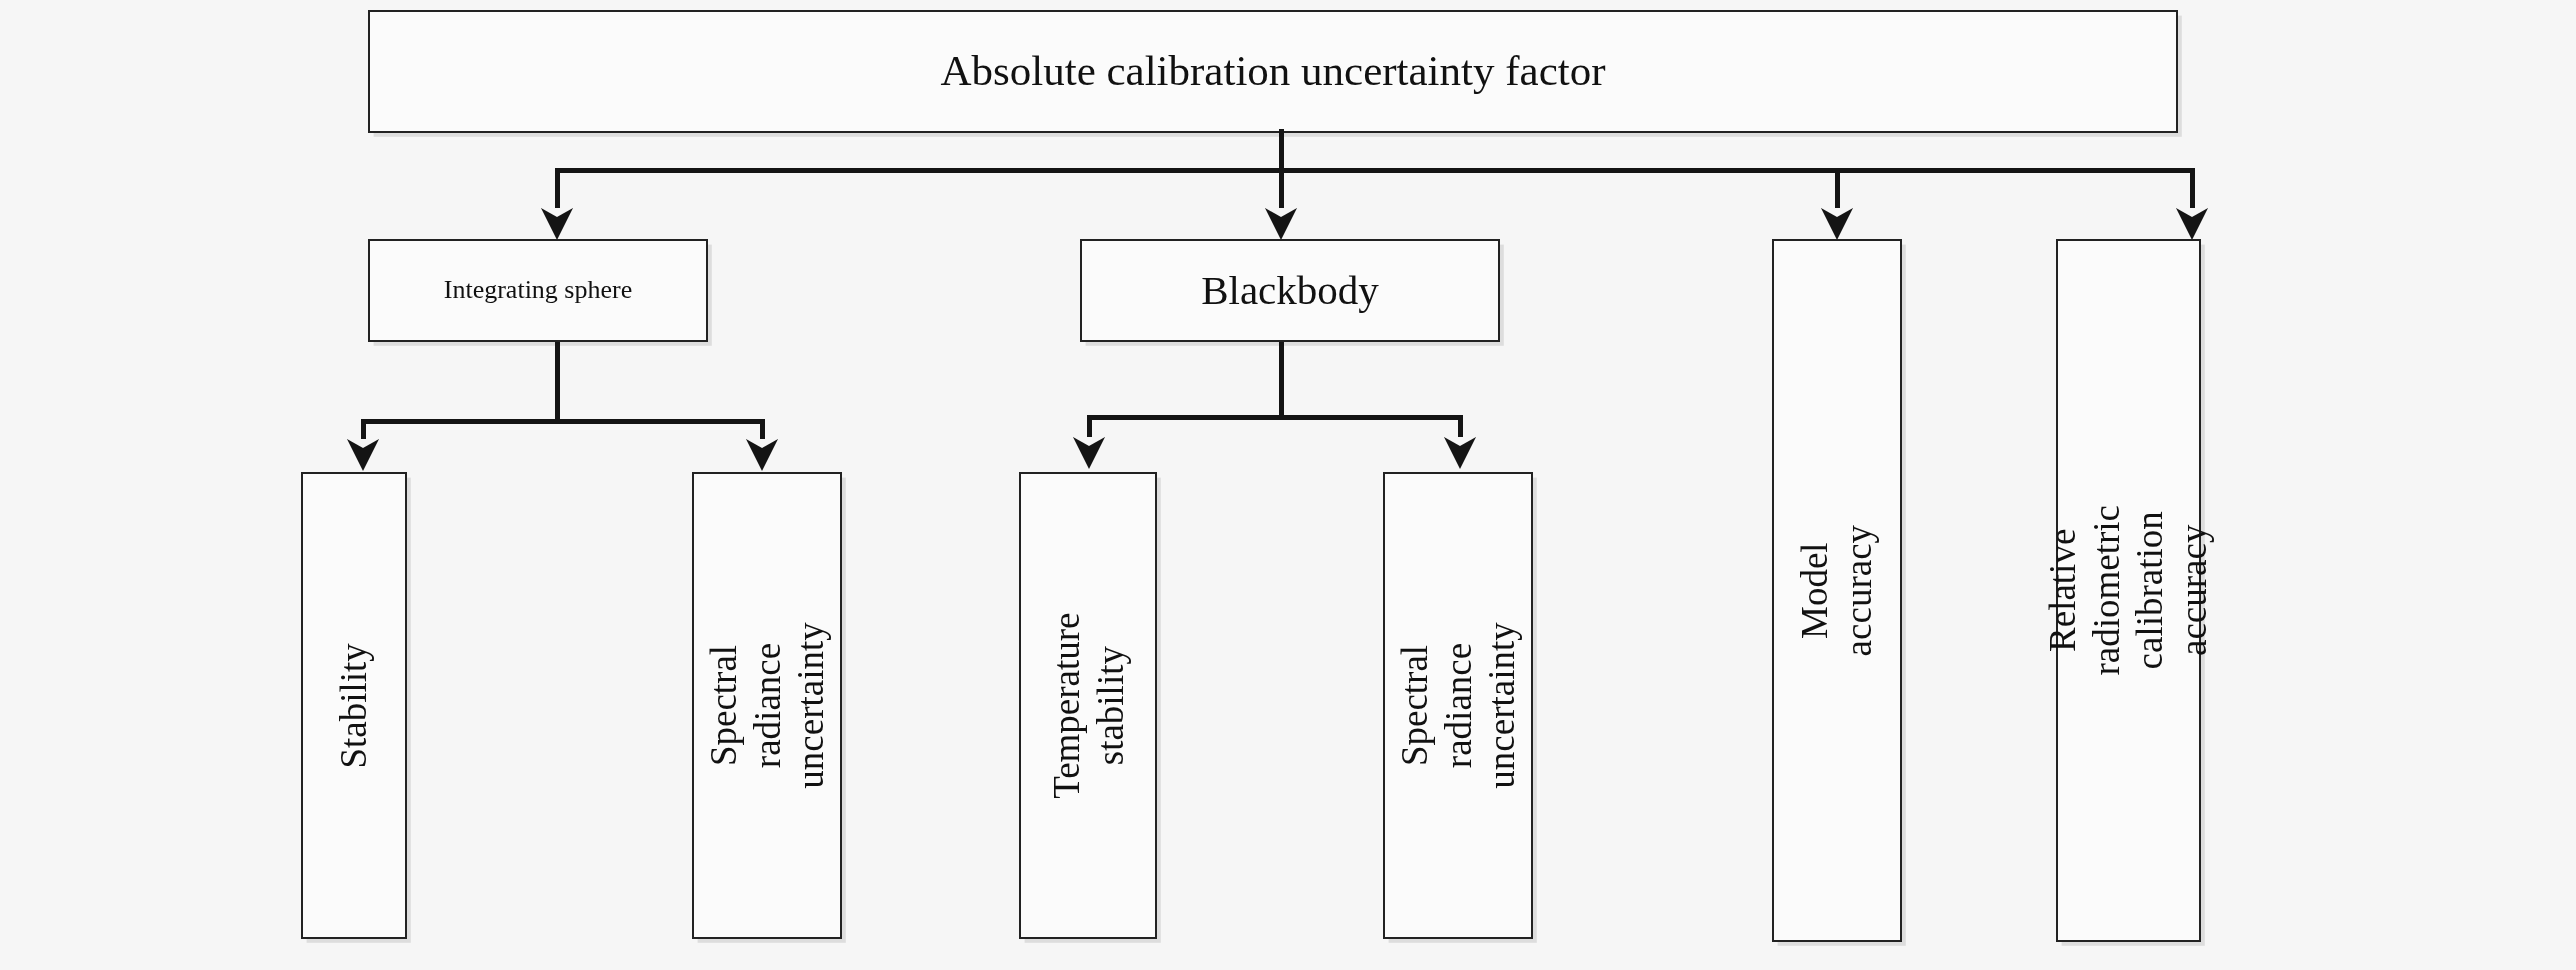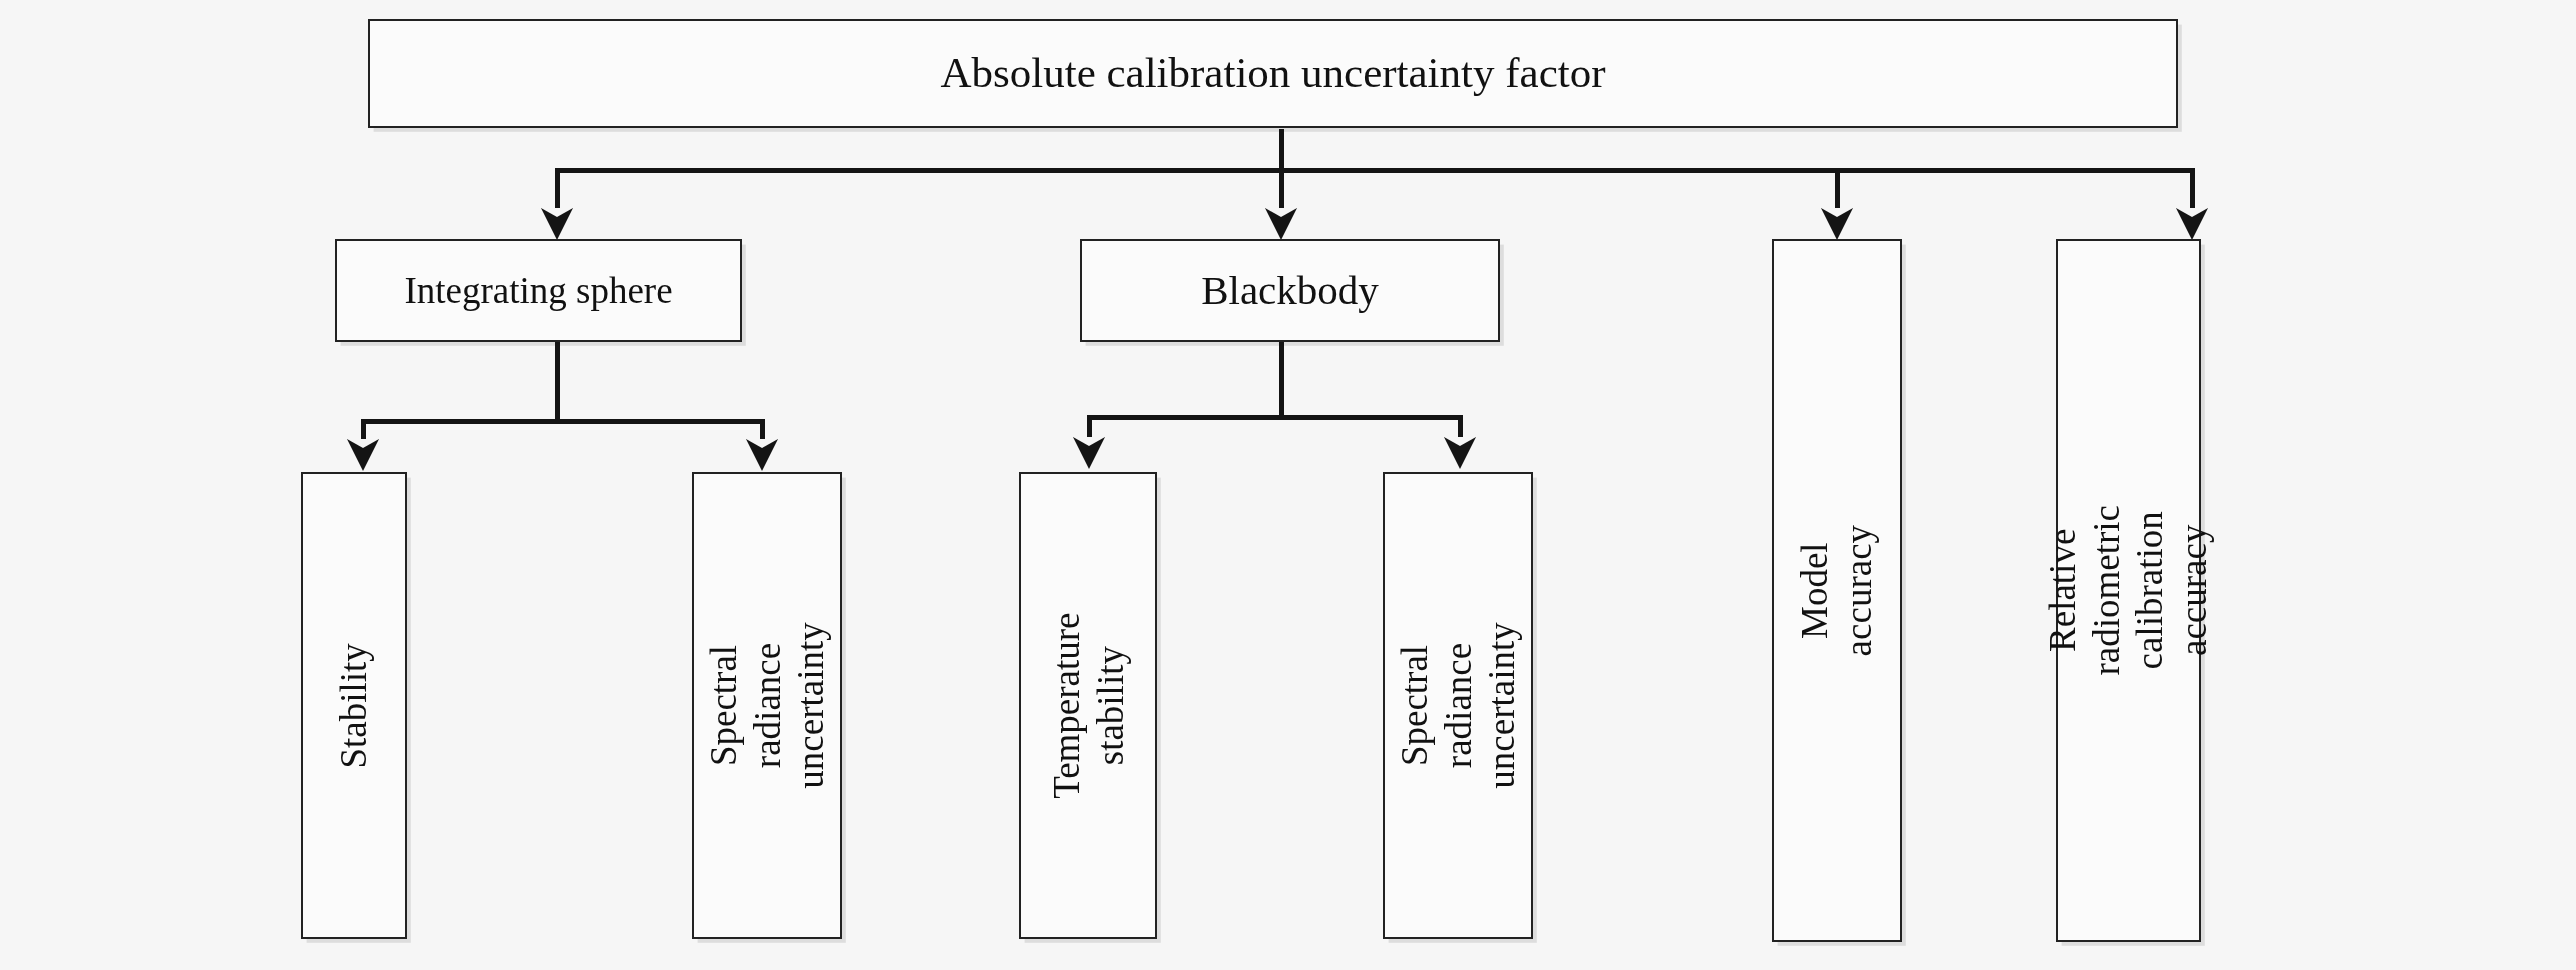--- a/index.html
+++ b/index.html
@@ -71,41 +71,41 @@
     border-left: 16px solid transparent;
     border-right: 16px solid transparent;
     border-top: 9.3px solid #f6f6f6;
   }
 </style>
 </head>
 <body>
 
 <div id="canvas">
 
-  <div class="node" style="left:368px; top:19px; width:1810px; height:109px; font-size:43px;">
+  <div class="node" style="left:368px; top:10px; width:1810px; height:123px; font-size:43px;">
     <span class="label">Absolute calibration uncertainty factor</span>
   </div>
 
   <div class="ln vline" style="left:1279px; top:129px; height:44px;"></div>
 
   <div class="ln hline" style="left:558px; top:168px; width:1637px;"></div>
 
   <div class="ln vline" style="left:555px; top:168px; height:45px;"></div>
   <div class="arrow" style="left:541px; top:208px;"></div>
 
   <div class="ln vline" style="left:1279px; top:168px; height:45px;"></div>
   <div class="arrow" style="left:1265px; top:208px;"></div>
 
   <div class="ln vline" style="left:1835px; top:168px; height:45px;"></div>
   <div class="arrow" style="left:1821px; top:208px;"></div>
 
   <div class="ln vline" style="left:2190px; top:168px; height:45px;"></div>
   <div class="arrow" style="left:2176px; top:208px;"></div>
 
-  <div class="node" style="left:335px; top:239px; width:407px; height:103px; font-size:37px;">
+  <div class="node" style="left:368px; top:239px; width:340px; height:103px; font-size:26px;">
     <span class="label">Integrating sphere</span>
   </div>
 
   <div class="node" style="left:1080px; top:239px; width:420px; height:103px; font-size:41px;">
     <span class="label">Blackbody</span>
   </div>
 
   <div class="node vert" style="left:1772px; top:239px; width:130px; height:703px; font-size:37px;">
     <span class="label" style="width: 697px; text-align: center;">Model accuracy</span>
   </div>

